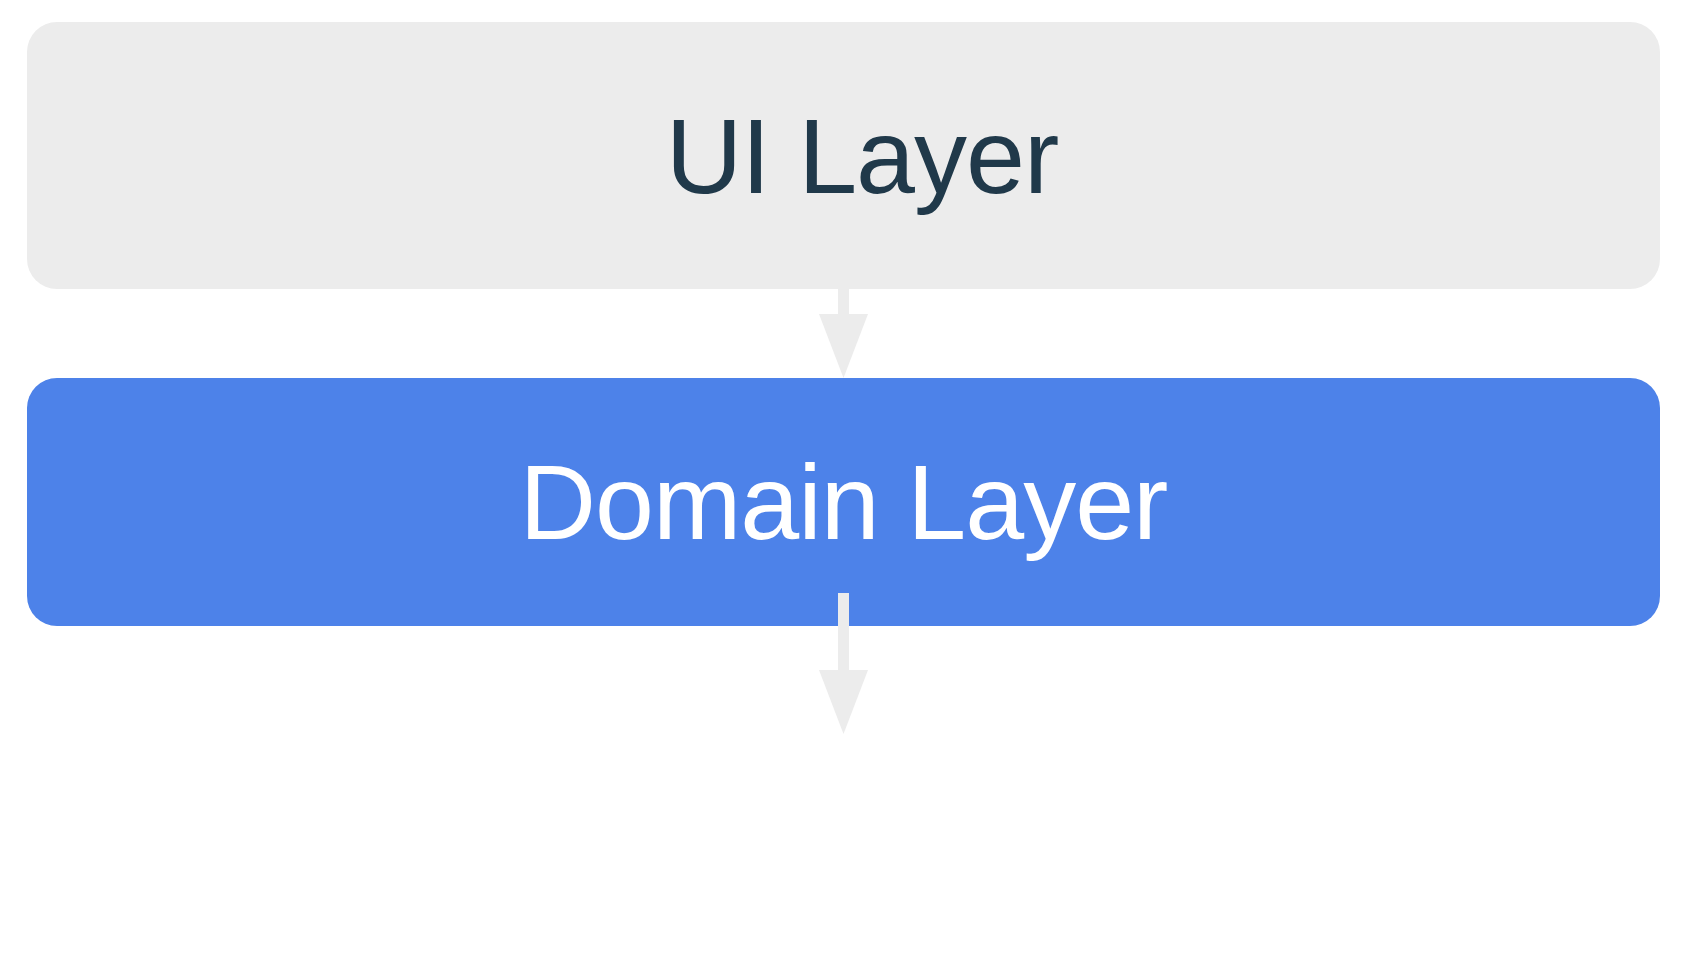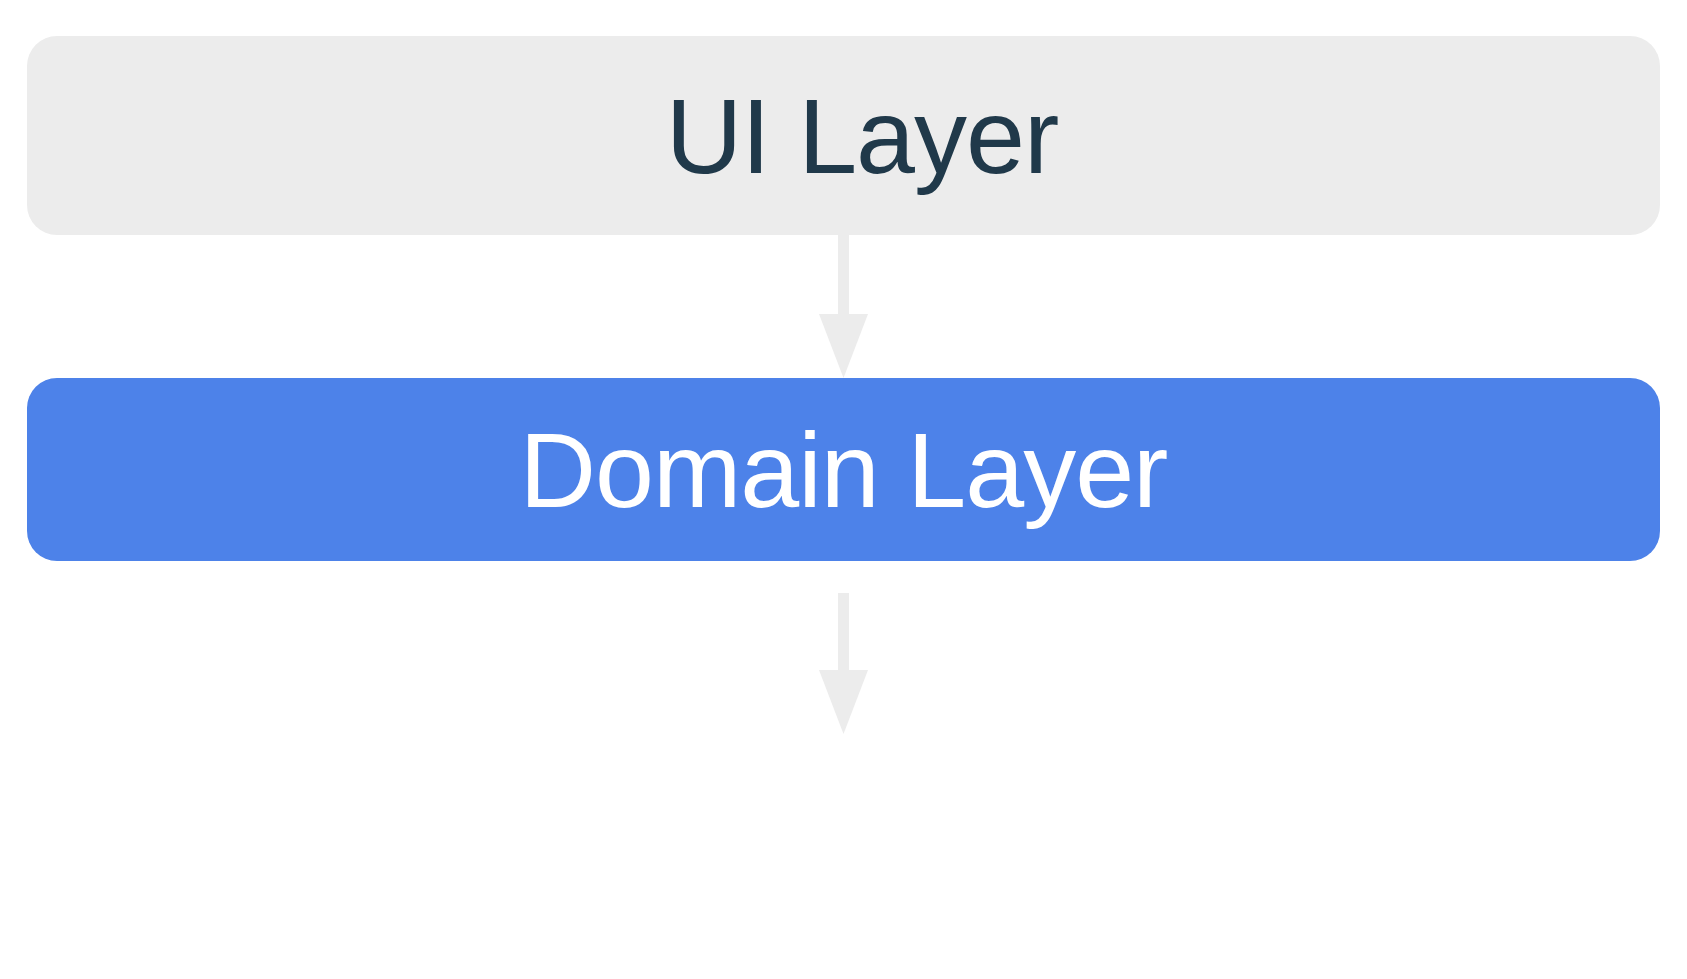--- a/index.html
+++ b/index.html
@@ -33,22 +33,22 @@
     white-space: nowrap;
   }
   .layer-gray {
     background: #ececec;
     color: #20394a;
   }
   .layer-blue {
     background: #4d82e9;
     color: #ffffff;
   }
-  #box-ui     { top: 36px;  height: 199px; padding-left: 37px; }
-  #box-domain { top: 378px; height: 183px; }
+  #box-ui     { top: 22px;  height: 267px; padding-left: 37px; }
+  #box-domain { top: 378px; height: 248px; }
   #box-data   { top: 734px; height: 216px; }
   .flow-arrow {
     position: absolute;
     left: 818px;
     width: 51px;
     display: block;
   }
   #arrow-1 { top: 235px; height: 143px; }
   #arrow-2 { top: 593px; height: 141px; }
 </style>

